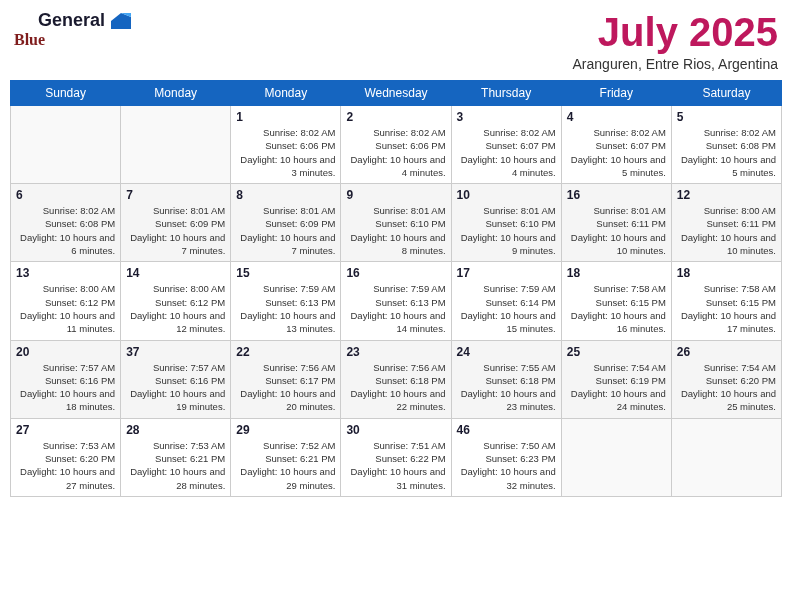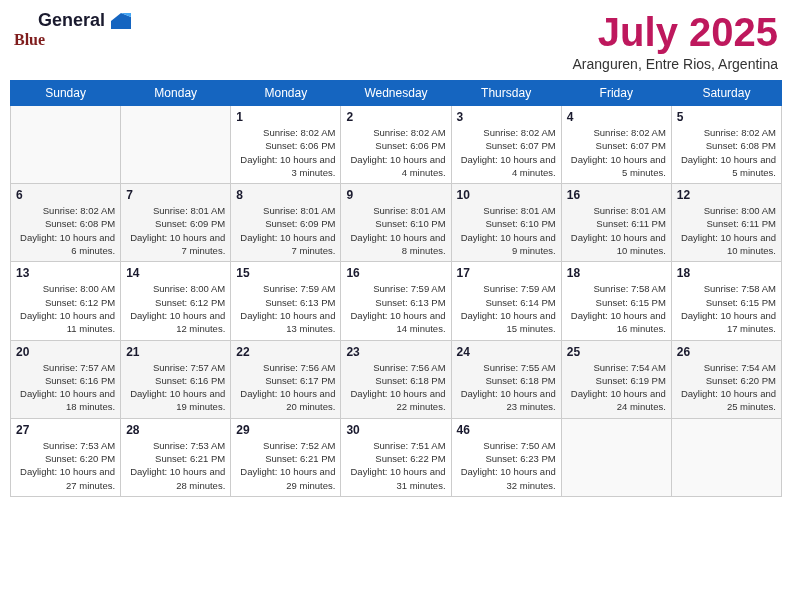--- a/index.html
+++ b/index.html
@@ -261,21 +261,21 @@
         </td>
       </tr>
       <tr>
         <td>
           <span class="day-number">20</span>
           <div class="day-info" style="white-space: pre-line;">Sunrise: 7:57 AM
 Sunset: 6:16 PM
 Daylight: 10 hours and 18 minutes.</div>
         </td>
         <td>
-          <span class="day-number">21</span>
+          <span class="day-number">37</span>
           <div class="day-info" style="white-space: pre-line;">Sunrise: 7:57 AM
 Sunset: 6:16 PM
 Daylight: 10 hours and 19 minutes.</div>
         </td>
         <td>
           <span class="day-number">22</span>
           <div class="day-info" style="white-space: pre-line;">Sunrise: 7:56 AM
 Sunset: 6:17 PM
 Daylight: 10 hours and 20 minutes.</div>
         </td>

